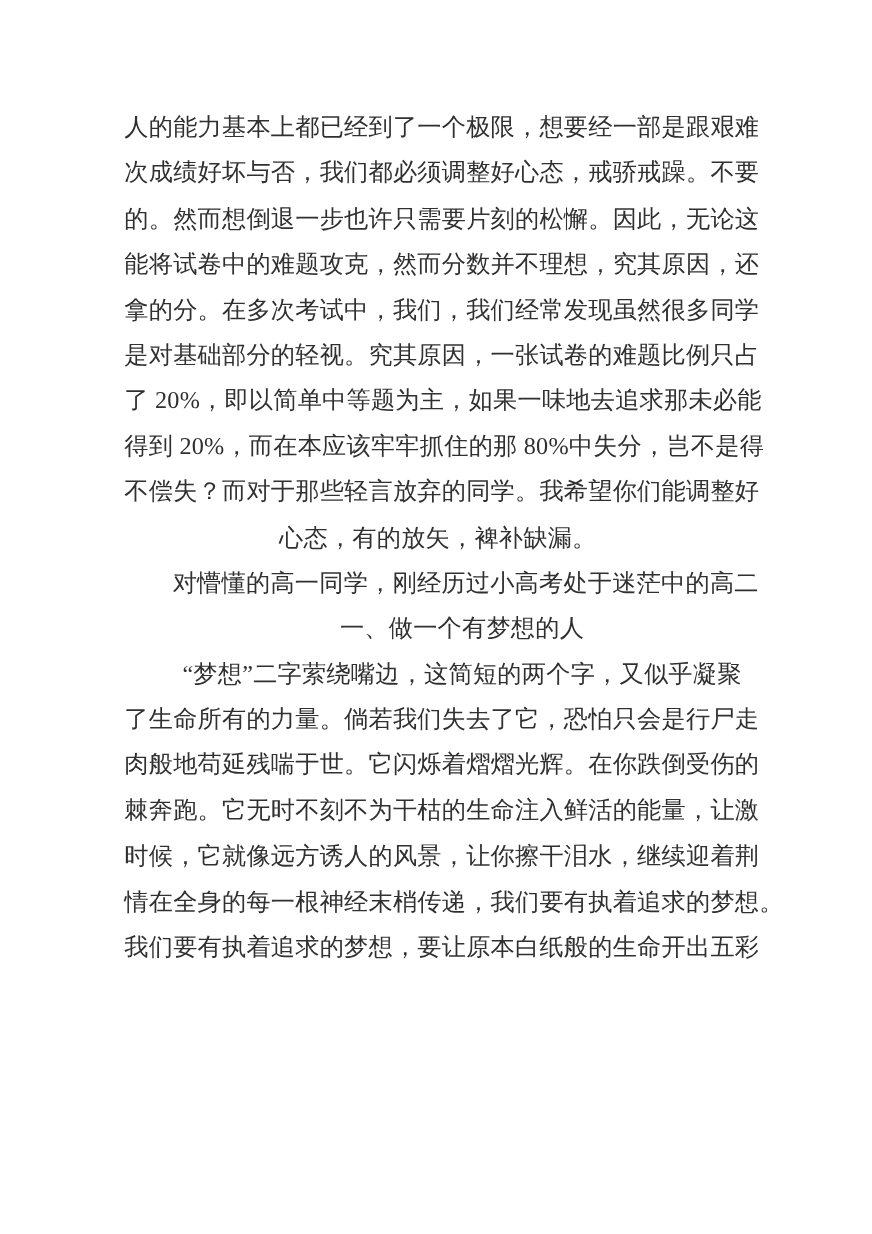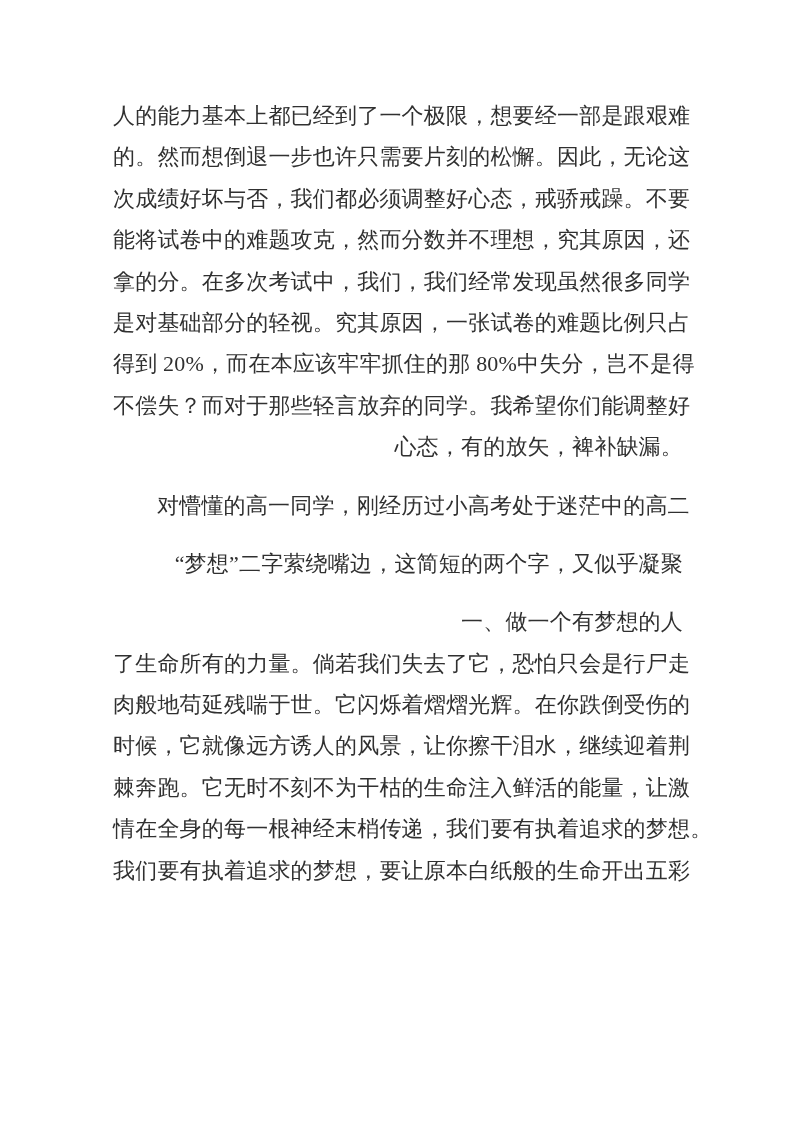--- a/index.html
+++ b/index.html
@@ -22,44 +22,44 @@
     top: 95px;
     width: 570px;
   }
   .line {
     height: 41.4px;
     line-height: 41.4px;
     font-size: 22px;
     color: #303030;
     white-space: nowrap;
     letter-spacing: 0.2px;
-    text-align: right;
+    text-align: center;
   }
   .line.indent {
     text-indent: 44px;
-    margin-top: 17px;
   }
 </style>
 </head>
 <body>
 
 <div class="page">
   <div class="doc-content">
     <div class="line">人的能力基本上都已经到了一个极限，想要经一部是跟艰难</div>
+    <div class="line">次成绩好坏与否，我们都必须调整好心态，戒骄戒躁。不要</div>
     <div class="line">的。然而想倒退一步也许只需要片刻的松懈。因此，无论这</div>
-    <div class="line">次成绩好坏与否，我们都必须调整好心态，戒骄戒躁。不要</div>
     <div class="line">能将试卷中的难题攻克，然而分数并不理想，究其原因，还</div>
     <div class="line">拿的分。在多次考试中，我们，我们经常发现虽然很多同学</div>
     <div class="line">是对基础部分的轻视。究其原因，一张试卷的难题比例只占</div>
+    <div class="line">了 20%，即以简单中等题为主，如果一味地去追求那未必能</div>
     <div class="line">得到 20%，而在本应该牢牢抓住的那 80%中失分，岂不是得</div>
     <div class="line">不偿失？而对于那些轻言放弃的同学。我希望你们能调整好</div>
     <div class="line">心态，有的放矢，裨补缺漏。</div>
     <div class="line indent">对懵懂的高一同学，刚经历过小高考处于迷茫中的高二</div>
+    <div class="line indent">一、做一个有梦想的人</div>
     <div class="line indent">“梦想”二字萦绕嘴边，这简短的两个字，又似乎凝聚</div>
-    <div class="line indent">一、做一个有梦想的人</div>
     <div class="line">了生命所有的力量。倘若我们失去了它，恐怕只会是行尸走</div>
     <div class="line">肉般地苟延残喘于世。它闪烁着熠熠光辉。在你跌倒受伤的</div>
+    <div class="line">棘奔跑。它无时不刻不为干枯的生命注入鲜活的能量，让激</div>
     <div class="line">时候，它就像远方诱人的风景，让你擦干泪水，继续迎着荆</div>
-    <div class="line">棘奔跑。它无时不刻不为干枯的生命注入鲜活的能量，让激</div>
     <div class="line">情在全身的每一根神经末梢传递，我们要有执着追求的梦想。</div>
     <div class="line">我们要有执着追求的梦想，要让原本白纸般的生命开出五彩</div>
   </div>
 </div>
 
 </body></html>

